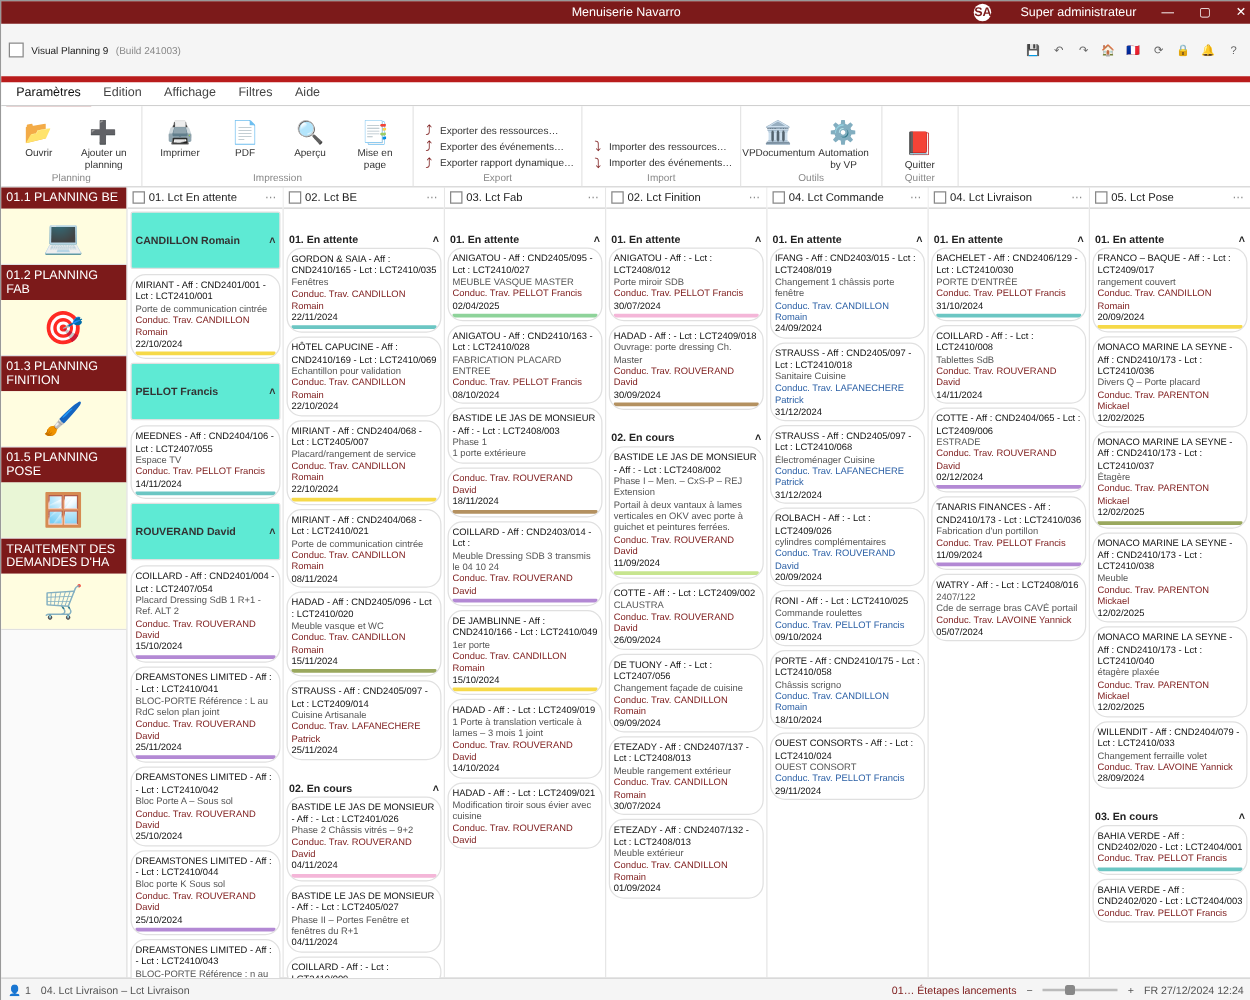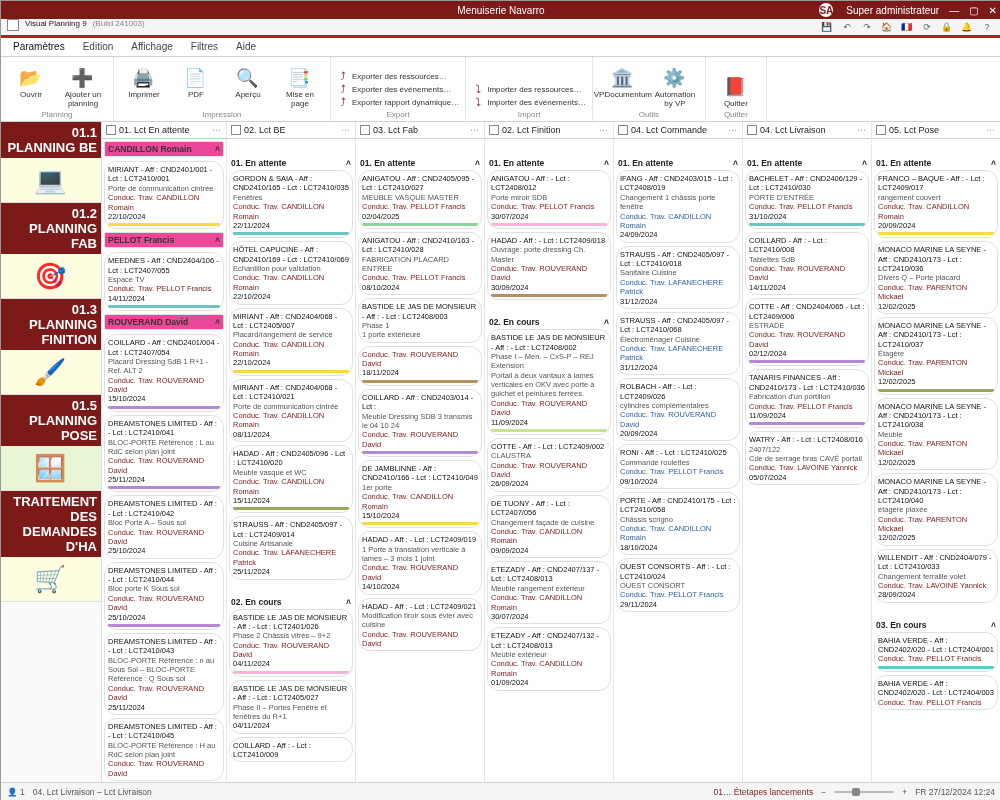--- a/index.html
+++ b/index.html
@@ -1,21 +1,21 @@
 <!DOCTYPE html>
 <html><head>
 <meta charset="utf-8">
 <style>
   html,body{margin:0;padding:0;font-family:"Segoe UI",Tahoma,sans-serif;font-size:9px;color:#222;background:#fff;overflow:hidden}
   .window{width:1000px;height:800px;margin:0 auto;display:flex;flex-direction:column;border:1px solid #999;box-shadow:0 10px 40px rgba(0,0,0,.4);background:#fff}
   
   .titlebar-app{height:18px;background:#7c1a1a;color:#fff;display:flex;align-items:center;justify-content:center;font-size:10px;position:relative}
-  .titlebar-right{position:absolute;right:4px;top:0;height:18px;display:flex;align-items:center;gap:10px}
+  .titlebar-right{position:absolute;right:4px;top:0;height:18px;display:flex;align-items:center;gap:20px}
   .titlebar-right span{font-size:10px;cursor:default}
-  .titlebar-doc{height:16px;background:#f5f5f5;border-bottom:3px solid #b91c1c;display:flex;font-size:8px;padding:0 6px;gap:6px}
+  .titlebar-doc{height:16px;background:#f5f5f5;border-bottom:5px solid #b91c1c;display:flex;align-items:center;font-size:8px;padding:13px 6px;gap:6px}
   .doc-icon{width:10px;height:10px;background:#fff;border:1px solid #888;display:inline-block}
   .doc-extra{margin-left:auto;display:flex;gap:4px;align-items:center}
   .doc-extra span{width:14px;height:14px;display:inline-flex;align-items:center;justify-content:center;border:1px solid transparent;font-size:9px;color:#666}
   
   .ribbon-tabs{height:18px;display:flex;gap:2px;border-bottom:1px solid #d0d0d0;background:#fff;padding-left:4px}
   .ribbon-tab{padding:3px 8px 16px;font-size:10px;color:#444;border-bottom:2px solid transparent;cursor:pointer}
   .ribbon-tab.active{border-bottom-color:#7c1a1a;color:#111}
   .ribbon{height:64px;display:flex;border-bottom:1px solid #d0d0d0;background:#fff}
   .rgroup{display:flex;flex-direction:column;align-items:center;justify-content:flex-end;padding:2px 6px;border-right:1px solid #e5e5e5}
   .rgroup .items{display:flex;gap:4px;align-items:flex-start}
@@ -23,35 +23,35 @@
   .rbtn .ric{width:24px;height:24px;display:flex;align-items:center;justify-content:center;font-size:18px;color:#7c1a1a}
   .rbtn .rlabel{font-size:8px;text-align:center;line-height:1.05;color:#333}
   .rsmlist{display:flex;flex-direction:column;gap:1px}
   .rsm{display:flex;align-items:center;gap:3px;font-size:8px;color:#333;cursor:pointer}
   .rsm .ric{width:12px;height:12px;font-size:11px;display:flex;align-items:center;justify-content:center;color:#7c1a1a}
   .rgroup .gname{font-size:8px;color:#888;margin-top:2px}
   
   .body{flex:1;display:flex;min-height:0}
   .sidebar{width:100px;background:#fafafa;border-right:1px solid #e0e0e0;display:flex;flex-direction:column}
   .side-item{display:flex;flex-direction:column;border-bottom:1px solid #e0e0e0;cursor:pointer}
-  .side-hdr{background:#7c1a1a;color:#fff;font-size:13px;font-weight:bold;padding:3px 4px;text-align:right}
+  .side-hdr{background:#7c1a1a;color:#fff;font-size:10px;font-weight:normal;padding:3px 4px;text-align:left}
   .side-ico{height:44px;display:flex;align-items:center;justify-content:center;background:#fffde0}
   .side-ico.green{background:#e9f6d6}
   .side-ico svg,.side-ico .emj{font-size:26px}
   
   .board{flex:1;display:flex;overflow:hidden}
   .col{flex:0 0 128px;border-right:1px solid #e6e6e6;display:flex;flex-direction:column;min-width:0}
   .col:first-child{flex:0 0 124px}
   .col-hdr{height:16px;border-bottom:1px solid #d0d0d0;display:flex;align-items:center;padding:0 4px;font-size:9px;background:#fff;gap:3px}
   .col-hdr .sq{width:8px;height:8px;border:1px solid #888;background:#fff}
   .col-hdr .more{margin-left:auto;color:#888;letter-spacing:1px;cursor:pointer}
   .col-body{flex:1;overflow:auto;padding:2px}
   .col-body::-webkit-scrollbar{width:5px}
   .col-body::-webkit-scrollbar-thumb{background:#ccc}
-  .swim{background:#ec4899;border:1px solid #e0e0e0;border-radius:2px;padding:2px 3px;margin-bottom:4px;font-size:8.5px;font-weight:bold;color:#333;display:flex;justify-content:space-between;align-items:center}
+  .swim{background:#5eead4;border:1px solid #e0e0e0;border-radius:2px;padding:17px 3px;margin-bottom:4px;font-size:8.5px;font-weight:bold;color:#333;display:flex;justify-content:space-between;align-items:center}
   .section-hdr{font-size:8.5px;font-weight:bold;color:#222;padding:3px 2px 2px;margin-top:14px;display:flex;justify-content:space-between}
   .card{border:1px solid #e0e0e0;border-radius:12px;background:#fff;margin-bottom:3px;padding:3px 3px 2px;font-size:7.5px;line-height:1.25;position:relative;overflow:hidden}
   .card .t{color:#111;font-weight:500}
   .card .d{color:#555}
   .card .c{color:#7c1a1a}
   .card .c.blue{color:#2a5fa5}
   .card .dt{color:#111}
   .card .bar{height:3px;border-radius:1px;margin-top:2px}
   
   .b-yel{background:#f6d948}.b-grn{background:#8ed39a}.b-teal{background:#6bc6c3}.b-pink{background:#f4b6d8}.b-pur{background:#b389d4}.b-brn{background:#b49160}.b-olive{background:#9aa85e}.b-lgrn{background:#c7e58f}

